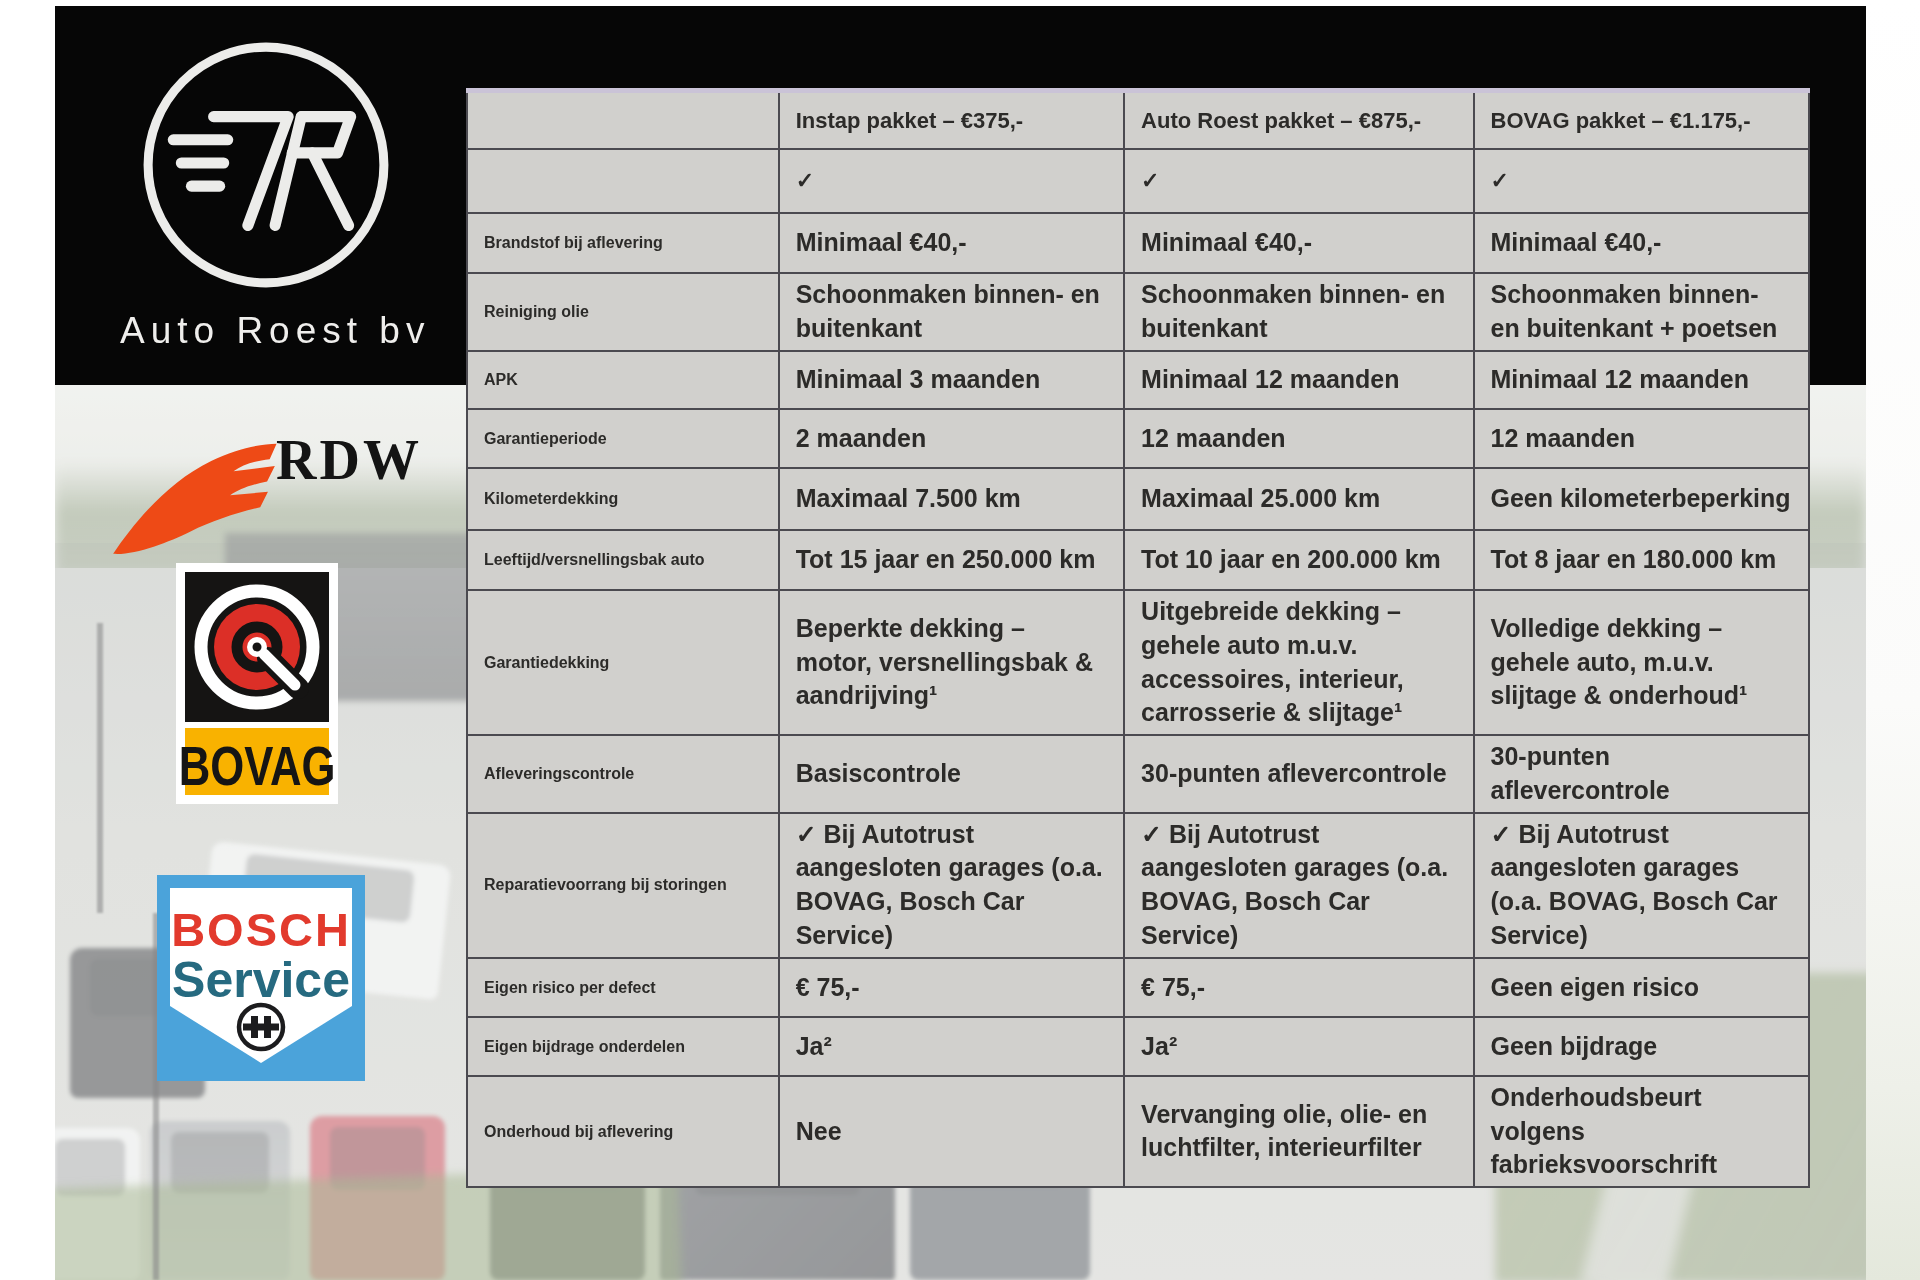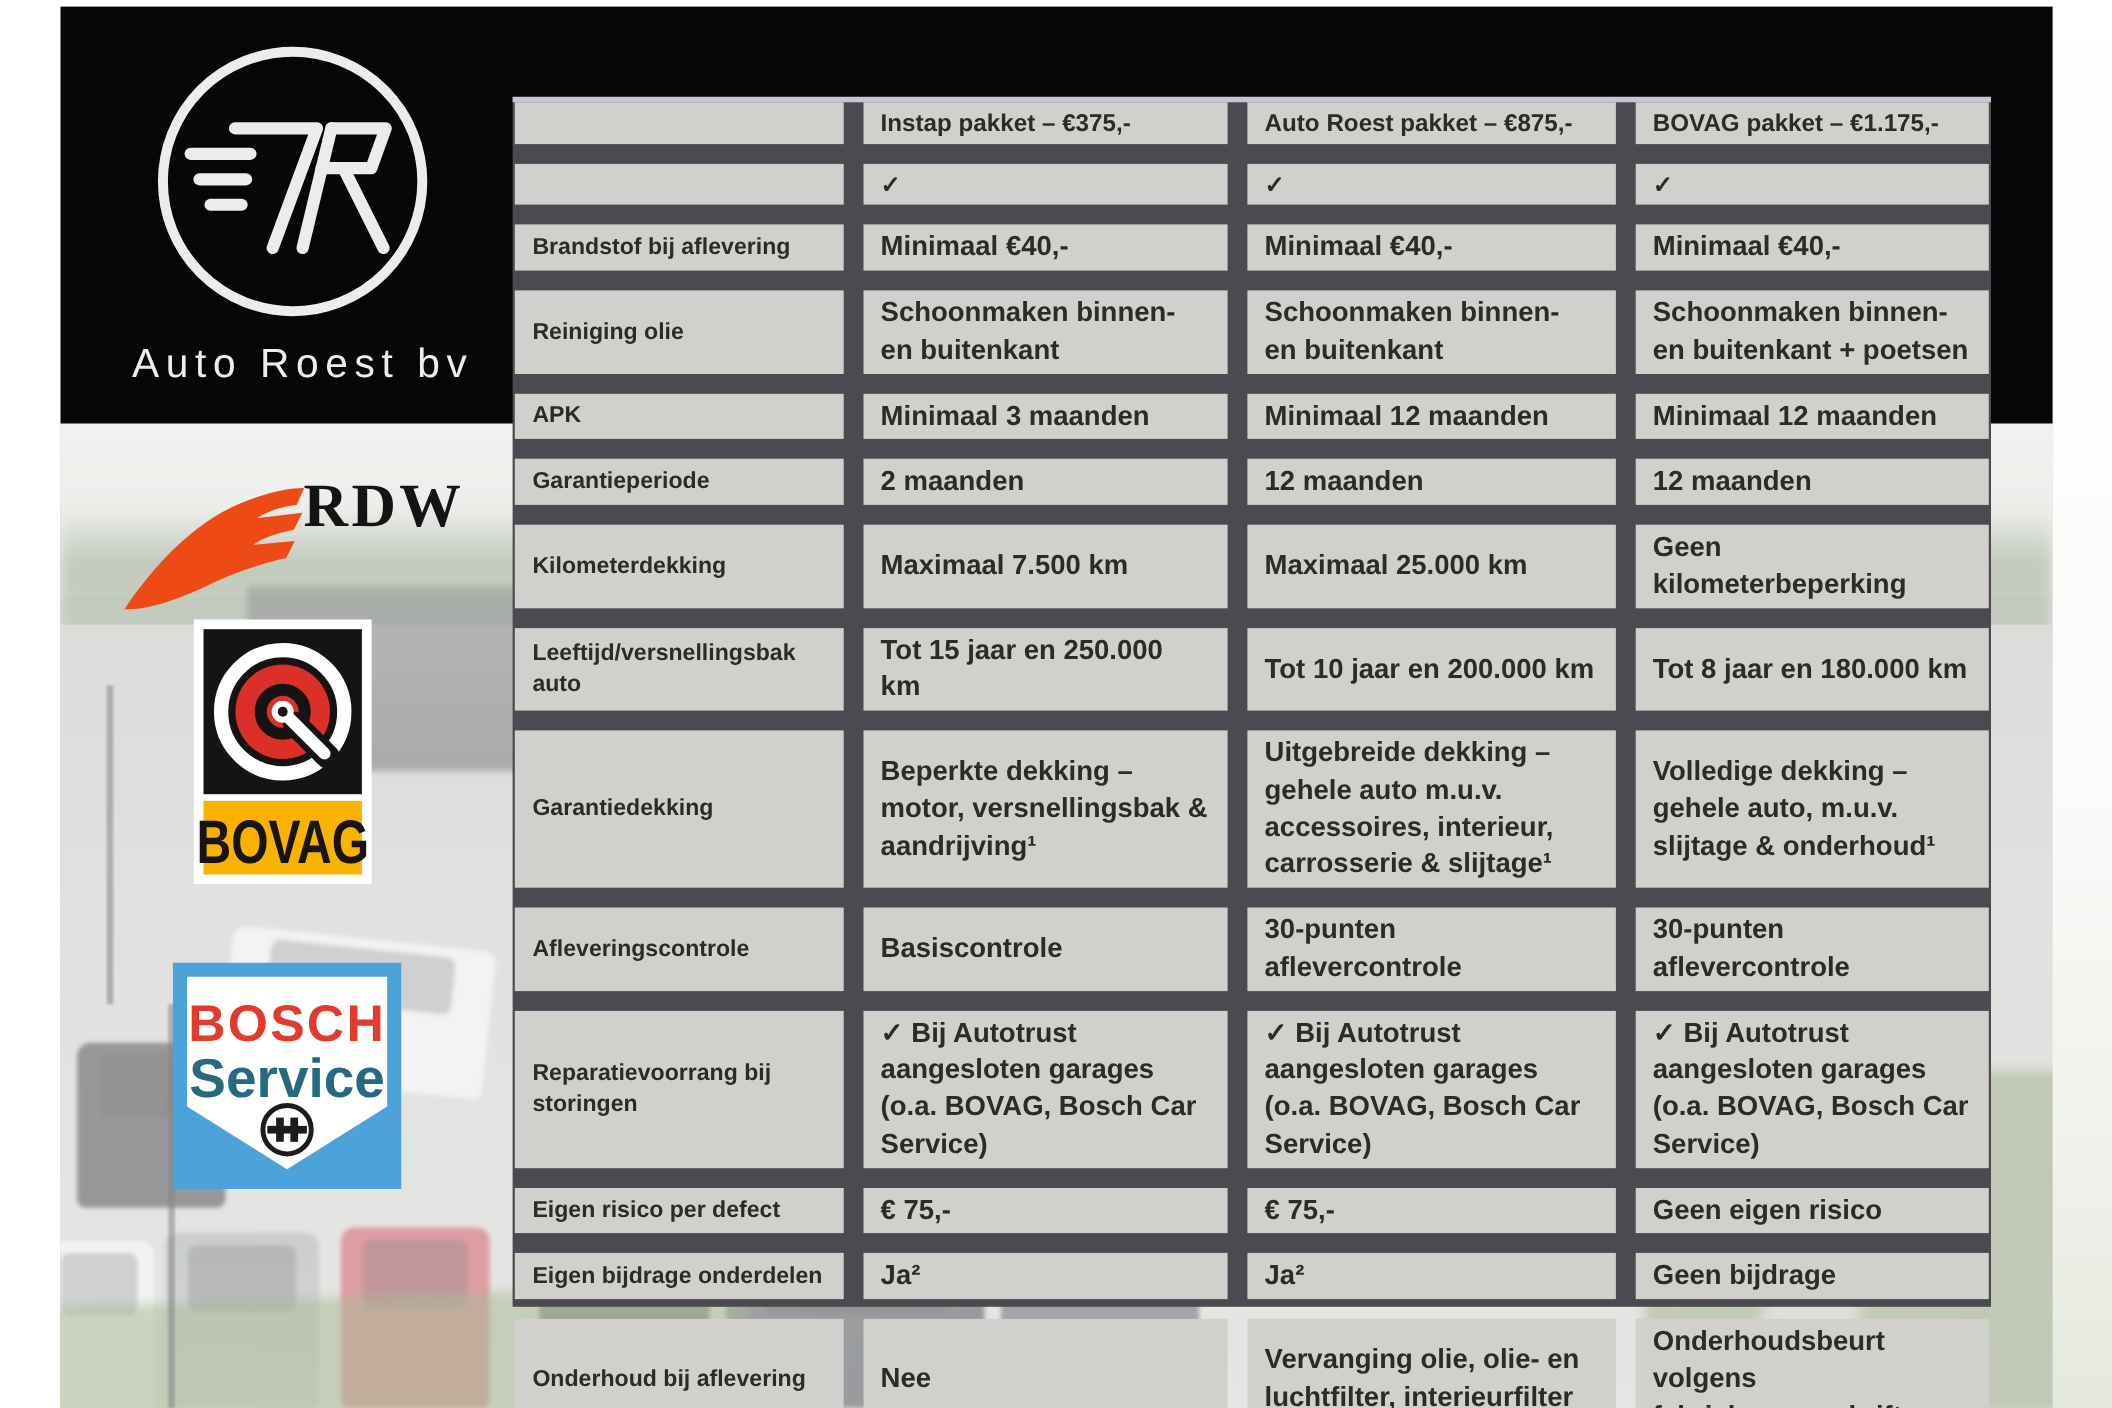--- a/index.html
+++ b/index.html
@@ -47,25 +47,25 @@
             font-size:56px;letter-spacing:3px;color:#141414;}
 
   
   .bovag{position:absolute;left:176px;top:563px;}
   .bosch{position:absolute;left:157px;top:875px;}
 
   
   .pkg{position:absolute;left:466px;top:88px;width:1344px;height:1100px;
        display:grid;grid-template-columns:312fr 346fr 350fr 336fr;
        grid-template-rows:72fr 82fr 76fr 86fr 74fr 75fr 79fr 76fr 90fr 77fr 90fr 76fr 74fr 73fr;
-       gap:18px;background:#4b4a50;padding:0 2px 2px 2px;border-top:5px solid #cac3d7;box-sizing:border-box;}
+       gap:2px;background:#4b4a50;padding:0 2px 2px 2px;border-top:5px solid #cac3d7;box-sizing:border-box;}
   .cell{background:#d1d0cd;display:flex;align-items:center;padding:4px 16px;
         color:#2c2b29;font-weight:bold;font-size:25px;line-height:1.35;}
   .cell.hdr{font-size:22px;}
-  .cell.lbl{font-size:21px;}
+  .cell.lbl{font-size:16px;}
   .cell.chk{font-size:22px;}
 </style>
 </head>
 <body>
 
 <div id="canvas">
 
   <div class="photo">
     <div class="sky"></div>
     <div class="trees"></div>

